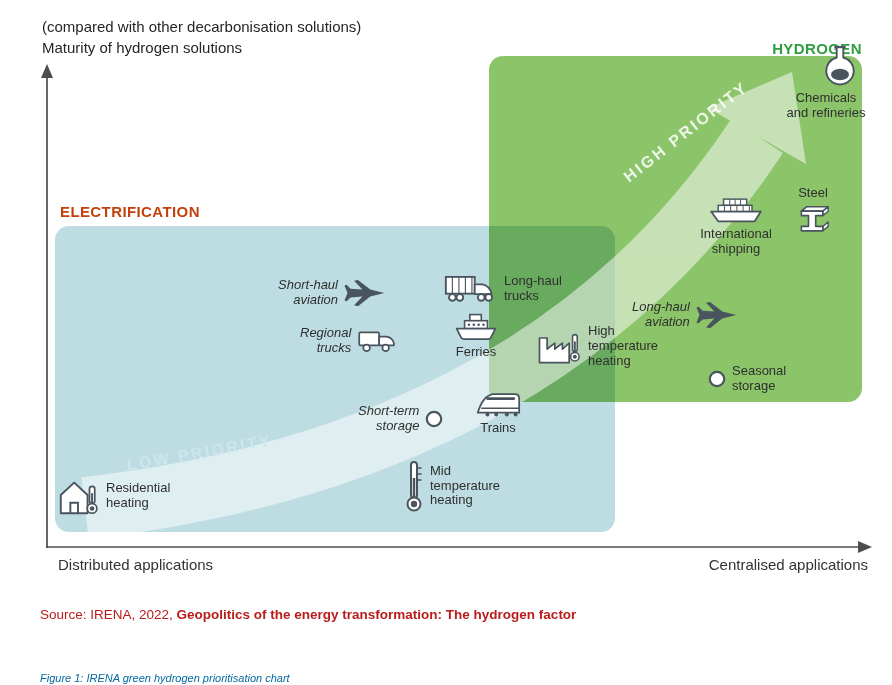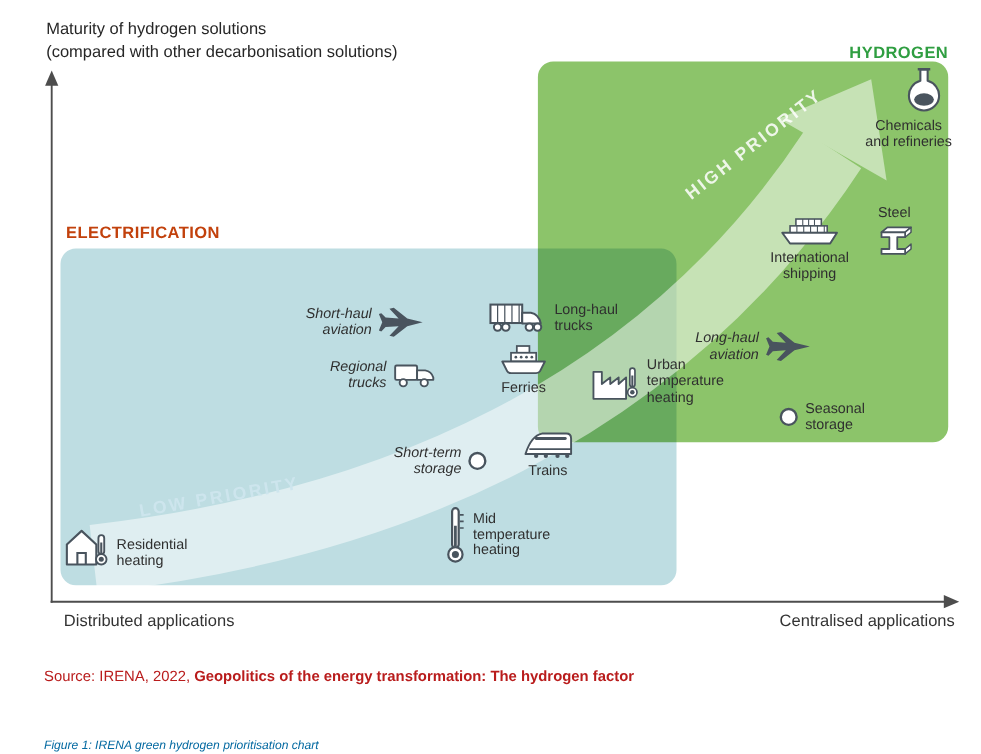--- a/index.html
+++ b/index.html
@@ -23,35 +23,35 @@
   .high-priority{left:626px;top:170px;transform:rotate(-38deg);transform-origin:left center;color:rgba(255,255,255,0.85);}
 
   .axis-label{position:absolute;font-size:15px;color:#333;}
   .axis-left{left:58px;top:556px;}
   .axis-right{right:24px;top:556px;}
 
   .item{position:absolute;display:flex;align-items:center;gap:6px;font-size:13px;color:#2f2f2f;line-height:1.15;}
   .item .lbl{white-space:pre-line;}
   .item.rl .lbl{text-align:right;font-style:italic;}
   .item.c,.item.cl{flex-direction:column;gap:3px;text-align:center;align-items:center;}
-  .item.ae{align-items:flex-end;}
+  .item.ae{}
   .icon{display:block;flex:0 0 auto;}
 
   .source{position:absolute;left:40px;top:607px;font-size:13.5px;color:#b91c1c;}
   .source .src-bold{font-weight:bold;}
   .caption{position:absolute;left:40px;top:672px;font-size:11px;font-style:italic;color:#0369a1;}
 </style>
 </head>
 <body>
 
 <div class="page">
 
   <div class="chart-title">
+    <div>(compared with other decarbonisation solutions)</div>
     <div>Maturity of hydrogen solutions</div>
-    <div>(compared with other decarbonisation solutions)</div>
   </div>
 
   <div class="zone zone-electrification"></div>
   <div class="zone zone-hydrogen"></div>
 
   <svg class="overlay-svg" width="892" height="590" viewBox="0 0 892 590">
     <g opacity="0.5">
       <path d="M85 508 C 350 478, 600 375, 757 136" fill="none" stroke="#ffffff" stroke-width="62"></path>
       <polygon points="792,72 806,164 708,108" fill="#ffffff"></polygon>
     </g>
@@ -169,21 +169,21 @@
   </div>
 
   <div class="item r" style="left:536px;top:324px">
     <svg class="icon" width="46" height="39" viewBox="0 0 54 46">
       <path d="M4 42 V13 H13 V26 L22 19 V26 L31 19 V26 L39 19 V42 Z" fill="#fff" stroke="#49545e" stroke-width="2" stroke-linejoin="round"></path>
       <rect x="43" y="9" width="5.5" height="20" rx="2.7" fill="#fff" stroke="#49545e" stroke-width="1.8"></rect>
       <line x1="45.7" y1="17" x2="45.7" y2="29" stroke="#49545e" stroke-width="2.2"></line>
       <circle cx="45.7" cy="35" r="5" fill="#fff" stroke="#49545e" stroke-width="1.8"></circle>
       <circle cx="45.7" cy="35" r="2.4" fill="#49545e"></circle>
     </svg>
-    <span class="lbl">Urban
+    <span class="lbl">High
 temperature
 heating</span>
   </div>
 
   <div class="item rl" style="left:632px;top:300px">
     <span class="lbl">Long-haul
 aviation</span>
     <svg class="icon" width="42" height="30" viewBox="0 0 48 34">
       <path d="M46 17 L30 13 L16 2 L11.5 3 L21 13 L7.5 12 L3 7.5 L0.5 8.5 L4 17 L0.5 25.5 L3 26.5 L7.5 22 L21 21 L11.5 31 L16 32 L30 21 Z" fill="#49545e"></path>
     </svg>
@@ -218,21 +218,21 @@
   <div class="item cl" style="left:790px;top:186px;width:46px">
     <span class="lbl">Steel</span>
     <svg class="icon" width="38" height="34" viewBox="0 0 42 38">
       <path d="M8 8 L14 3 H38 L32 8 Z" fill="#fff" stroke="#49545e" stroke-width="1.8" stroke-linejoin="round"></path>
       <path d="M32 8 L38 3 V8 L32 13 Z" fill="#fff" stroke="#49545e" stroke-width="1.5" stroke-linejoin="round"></path>
       <path d="M32 25 L38 20 V25 L32 30 Z" fill="#fff" stroke="#49545e" stroke-width="1.5" stroke-linejoin="round"></path>
       <path d="M8 8 H32 V13 H24 V25 H32 V30 H8 V25 H16 V13 H8 Z" fill="#fff" stroke="#49545e" stroke-width="1.8" stroke-linejoin="round"></path>
     </svg>
   </div>
 
-  <div class="item c" style="left:780px;top:60px;width:92px">
+  <div class="item c" style="left:780px;top:44px;width:92px">
     <svg class="icon" width="36" height="44" viewBox="0 0 38 46" style="align-self:flex-end;margin-right:14px;">
       <path d="M15.5 3 V14 C8.5 16 4.5 22 4.5 28 A14.5 14.5 0 0 0 33.5 28 C33.5 22 29.5 16 22.5 14 V3 Z" fill="#fff" stroke="#49545e" stroke-width="2" stroke-linejoin="round"></path>
       <line x1="13" y1="3" x2="25" y2="3" stroke="#49545e" stroke-width="2.4"></line>
       <ellipse cx="19" cy="32" rx="9.5" ry="6" fill="#49545e"></ellipse>
     </svg>
     <span class="lbl">Chemicals
 and refineries</span>
   </div>
 
   <div class="axis-label axis-left">Distributed applications</div>

